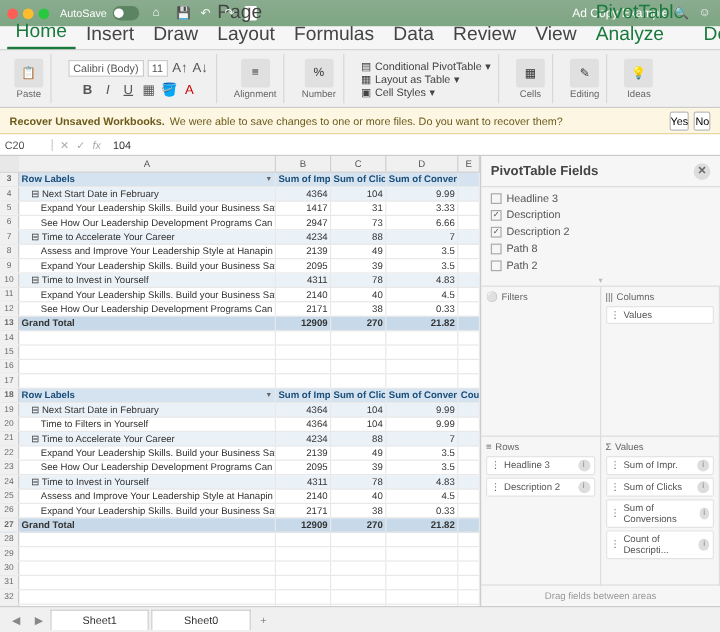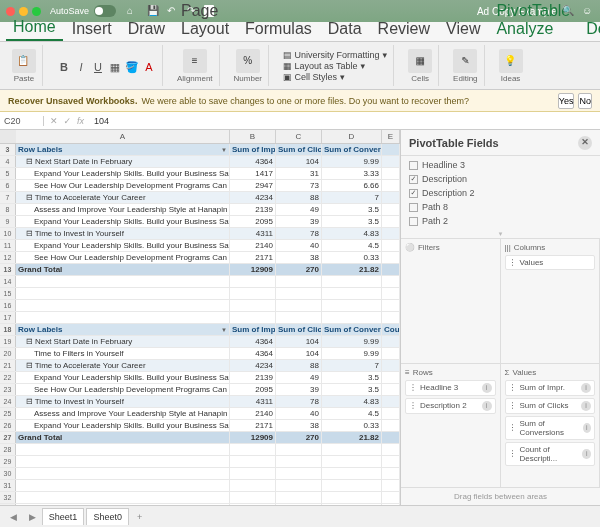--- a/index.html
+++ b/index.html
@@ -64,21 +64,21 @@
 .p-fields{padding:2px 0;max-height:74px}
 .p-field{display:flex;align-items:center;padding:2px 8px;font-size:9px;color:#555;gap:4px}
 .p-chk{width:9px;height:9px;border:1px solid #aaa;display:inline-flex;align-items:center;justify-content:center;font-size:7px}
 .p-areas{flex:1;display:grid;grid-template-columns:1fr 1fr;grid-template-rows:1fr 1fr;border-top:1px solid #ddd}
 .p-area{border-right:1px solid #ddd;border-bottom:1px solid #ddd;padding:4px;display:flex;flex-direction:column}
 .p-area-h{font-size:8px;color:#666;display:flex;align-items:center;gap:3px;margin-bottom:3px}
 .p-item{font-size:8px;color:#555;padding:2px 3px;display:flex;align-items:center;gap:3px;background:#fff;border:1px solid #e4e4e4;margin-bottom:2px;border-radius:2px}
 .p-item .info{margin-left:auto;width:10px;height:10px;border-radius:50%;background:#ddd;font-size:7px;text-align:center;line-height:10px;color:#888}
 .p-drag{font-size:8px;color:#999;text-align:center;padding:4px}
 .statusbar{height:22px;background:#f0f0f0;border-top:1px solid #ccc;display:flex;align-items:center;padding:0 4px}
-.sheet-tab{padding:3px 6px;font-size:9px;background:#fff;border:1px solid #ccc;border-bottom:none;margin-right:2px}
+.sheet-tab{padding:3px 26px;font-size:9px;background:#fff;border:1px solid #ccc;border-bottom:none;margin-right:2px}
 .sheet-tab.active{font-weight:500}
 .nav-ar{padding:3px 6px;color:#888;font-size:9px}
 </style>
 </head>
 <body>
 
 <div class="titlebar">
   <div class="tb-dots">
     <div class="tb-dot"></div>
     <div class="tb-dot y"></div>
@@ -118,20 +118,26 @@
     <div class="tab-btn">💬 <span>Comments</span></div>
   </div>
 </div>
 
 <div class="ribbon">
   <div class="rgroup">
     <div class="rbig">📋</div>
     <span class="rlabel">Paste</span>
   </div>
   <div class="rgroup">
+    <div class="rrow">
+      <span class="rsel">Calibri (Body)</span>
+      <span class="rsel">11</span>
+      <span class="rico">A↑</span>
+      <span class="rico">A↓</span>
+    </div>
     <div class="rrow" style="margin-top:3px">
       <span class="rico">
           <b>B</b>
         </span>
       <span class="rico">
           <i>I</i>
         </span>
       <span class="rico">
           <u>U</u>
         </span>
@@ -144,21 +150,21 @@
   </div>
   <div class="rgroup">
     <div class="rbig">≡</div>
     <span class="rlabel">Alignment</span>
   </div>
   <div class="rgroup">
     <div class="rbig">%</div>
     <span class="rlabel">Number</span>
   </div>
   <div class="rgroup" style="align-items:flex-start">
-    <div class="fmtline">▤ <span>University Formatting</span> ▾</div>
+    <div class="fmtline">▤ <span>Conditional PivotTable</span> ▾</div>
     <div class="fmtline">▦ <span>Layout as Table</span> ▾</div>
     <div class="fmtline">▣ <span>Cell Styles</span> ▾</div>
   </div>
   <div class="rgroup">
     <div class="rbig">▦</div>
     <span class="rlabel">Cells</span>
   </div>
   <div class="rgroup">
     <div class="rbig">✎</div>
     <span class="rlabel">Editing</span>

